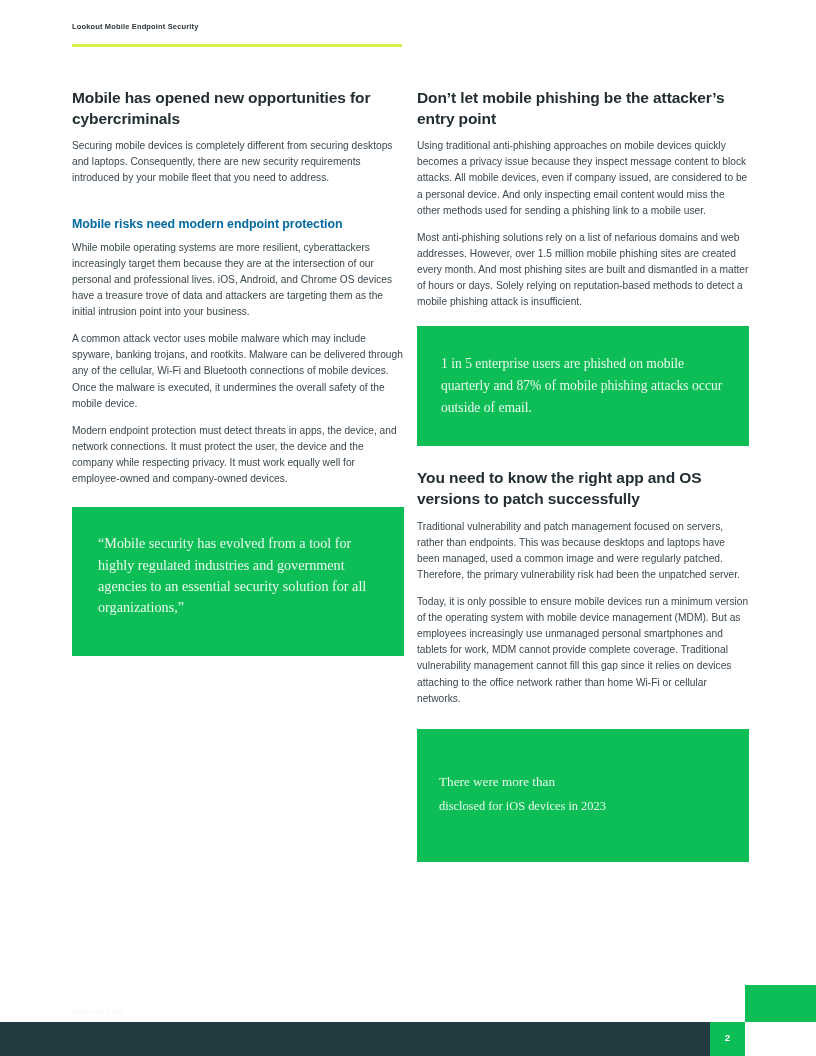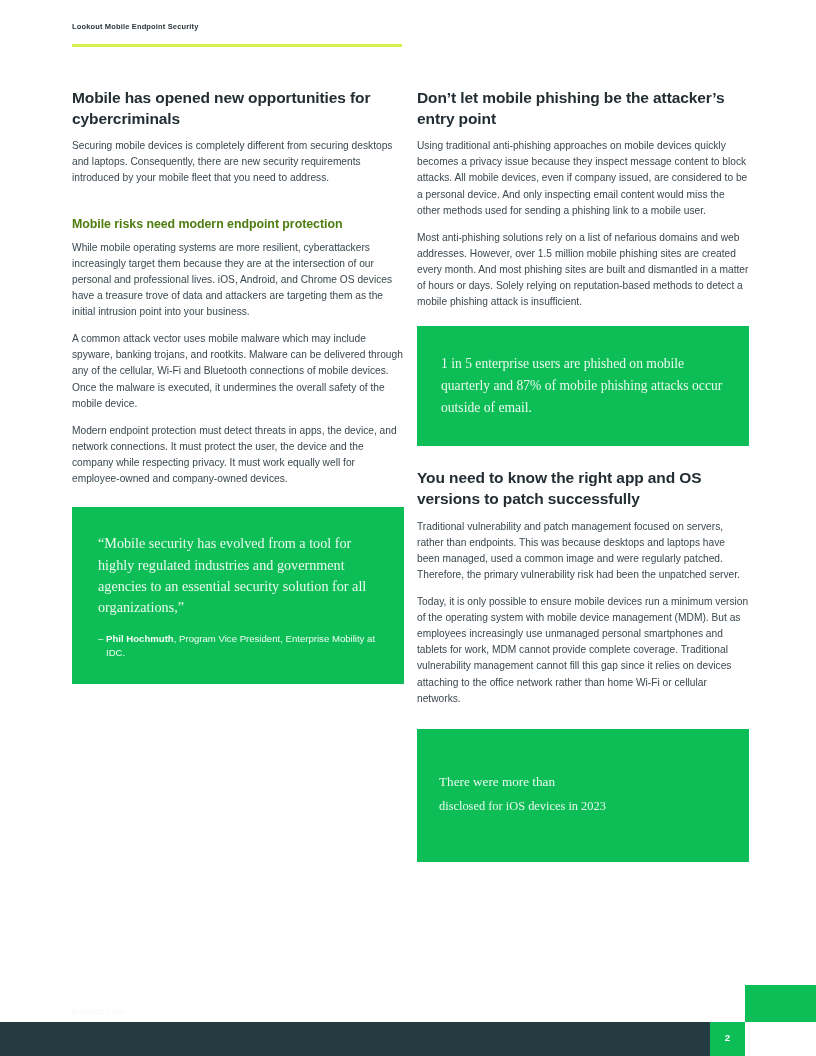--- a/index.html
+++ b/index.html
@@ -60,21 +60,21 @@
     font-weight: 700;
     line-height: 1.33;
     color: #232e33;
     margin: 0 0 9px 0;
     letter-spacing: -0.1px;
   }
   h3.sub-heading {
     font-size: 12.4px;
     font-weight: 700;
     line-height: 1.3;
-    color: #4d7c0f;
+    color: #0369a1;
     margin: 29px 0 8px 0;
     letter-spacing: -0.05px;
   }
   p.body-text {
     font-size: 10.2px;
     line-height: 1.58;
     color: #3a474d;
     margin: 0 0 11px 0;
     letter-spacing: 0.01px;
   }
@@ -204,21 +204,20 @@
     <h2 class="section-heading">Mobile has opened new opportunities for cybercriminals</h2>
     <p class="body-text">Securing mobile devices is completely different from securing desktops and laptops. Consequently, there are new security requirements introduced by your mobile fleet that you need to address.</p>
 
     <h3 class="sub-heading">Mobile risks need modern endpoint protection</h3>
     <p class="body-text">While mobile operating systems are more resilient, cyberattackers increasingly target them because they are at the intersection of our personal and professional lives. iOS, Android, and Chrome OS devices have a treasure trove of data and attackers are targeting them as the initial intrusion point into your business.</p>
     <p class="body-text">A common attack vector uses mobile malware which may include spyware, banking trojans, and rootkits. Malware can be delivered through any of the cellular, Wi-Fi and Bluetooth connections of mobile devices. Once the malware is executed, it undermines the overall safety of the mobile device.</p>
     <p class="body-text">Modern endpoint protection must detect threats in apps, the device, and network connections. It must protect the user, the device and the company while respecting privacy. It must work equally well for employee-owned and company-owned devices.</p>
 
     <div class="callout callout-quote">
       <p class="quote-text">“Mobile security has evolved from a tool for highly regulated industries and government agencies to an essential security solution for all organizations,”</p>
-      <p class="quote-attrib"><span>– </span><b>Phil Hochmuth</b><span>, Program Vice President, Enterprise Mobility at IDC.</span></p>
     </div>
   </div>
 
   <div class="col col-right">
     <h2 class="section-heading">Don’t let mobile phishing be the attacker’s entry point</h2>
     <p class="body-text">Using traditional anti-phishing approaches on mobile devices quickly becomes a privacy issue because they inspect message content to block attacks. All mobile devices, even if company issued, are considered to be a personal device. And only inspecting email content would miss the other methods used for sending a phishing link to a mobile user.</p>
     <p class="body-text">Most anti-phishing solutions rely on a list of nefarious domains and web addresses. However, over 1.5 million mobile phishing sites are created every month. And most phishing sites are built and dismantled in a matter of hours or days. Solely relying on reputation-based methods to detect a mobile phishing attack is insufficient.</p>
 
     <div class="callout callout-stat">
       <p class="stat-text">1 in 5 enterprise users are phished on mobile quarterly and 87% of mobile phishing attacks occur outside of email.</p>

